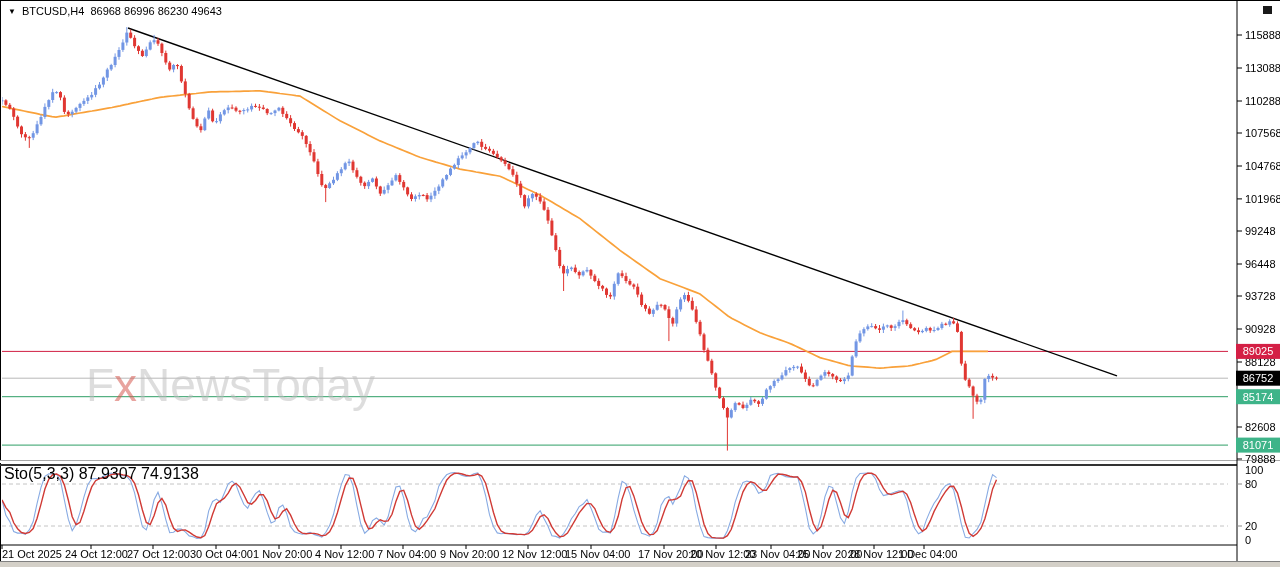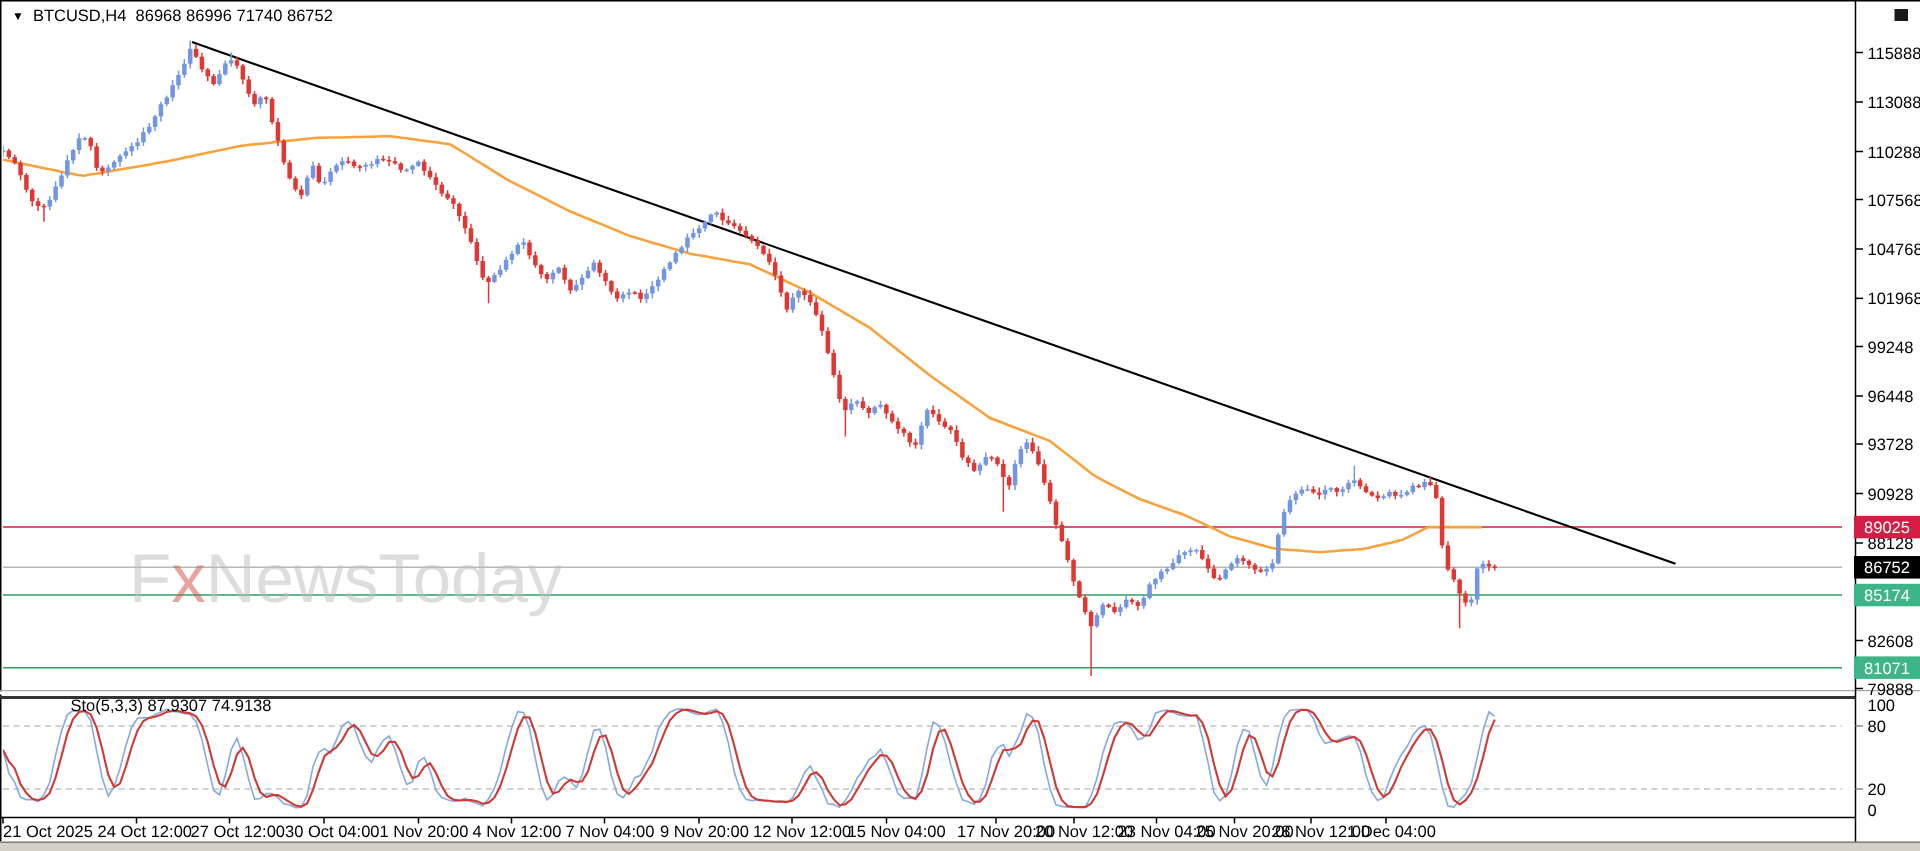--- a/index.html
+++ b/index.html
@@ -9,33 +9,33 @@
   #leftborder{position:absolute;left:0;top:0;width:1px;height:561px;background:#000;}
   #bottomstrip{position:absolute;left:0;top:561px;width:1280px;height:6px;background:#d4d0c8;border-top:1px solid #808080;}
   #title{position:absolute;left:8px;top:5px;font-size:11px;color:#000;z-index:5;white-space:nowrap;}
   #title .tri{font-size:8px;margin-right:6px;vertical-align:1px;}
   #shiftbox{position:absolute;left:1263px;top:6px;width:9px;height:8px;background:#1a1a1a;z-index:5;}
   #wm1{position:absolute;left:46px;top:322px;font-size:55px;font-weight:bold;letter-spacing:-1px;z-index:4;white-space:nowrap;pointer-events:none;}
   #wm1 .o{color:rgba(247,168,107,0.55);}
   #wm1 .g{color:rgba(185,185,185,0.50);}
   #wm2{position:absolute;left:86px;top:358px;font-size:46px;font-weight:normal;color:rgba(190,190,190,0.52);z-index:4;white-space:nowrap;pointer-events:none;}
   #wm2 .x{color:rgba(214,90,80,0.55);}
-  #stolabel{position:absolute;left:4px;top:465px;font-size:11px;color:#000;z-index:5;white-space:nowrap;margin-left:43px;}
+  #stolabel{position:absolute;left:4px;top:465px;font-size:16px;color:#000;z-index:5;white-space:nowrap;}
   svg{position:absolute;left:0;top:0;z-index:2;}
   text{font-family:"Liberation Sans",sans-serif;}
 </style>
 </head>
 <body>
 
 <div id="win">
   <div id="topborder"></div>
   <div id="leftborder"></div>
 
   <div id="title">
-    <span class="tri">▼</span><span>BTCUSD,H4</span>&nbsp;&nbsp;<span>86968 86996 71740 86752</span>
+    <span class="tri">▼</span><span>BTCUSD,H4</span>&nbsp;&nbsp;<span>86968 86996 86230 49643</span>
   </div>
 
   <div id="shiftbox"></div>
 
   <div id="wm2"><span>F</span><span class="x">x</span><span>NewsToday</span></div>
 
   <div id="stolabel">Sto(5,3,3) 87.9307 74.9138</div>
 
   <svg id="chart" width="1280" height="567">
       <defs>

